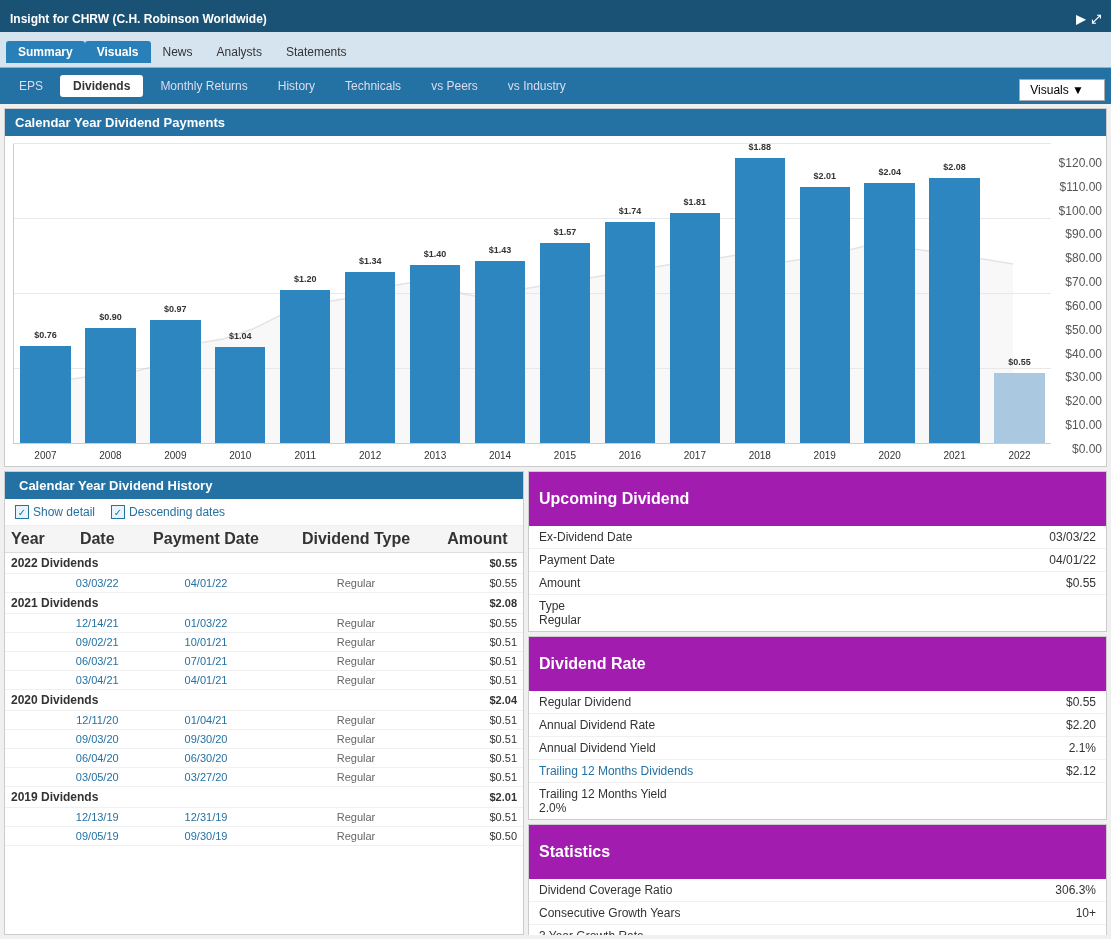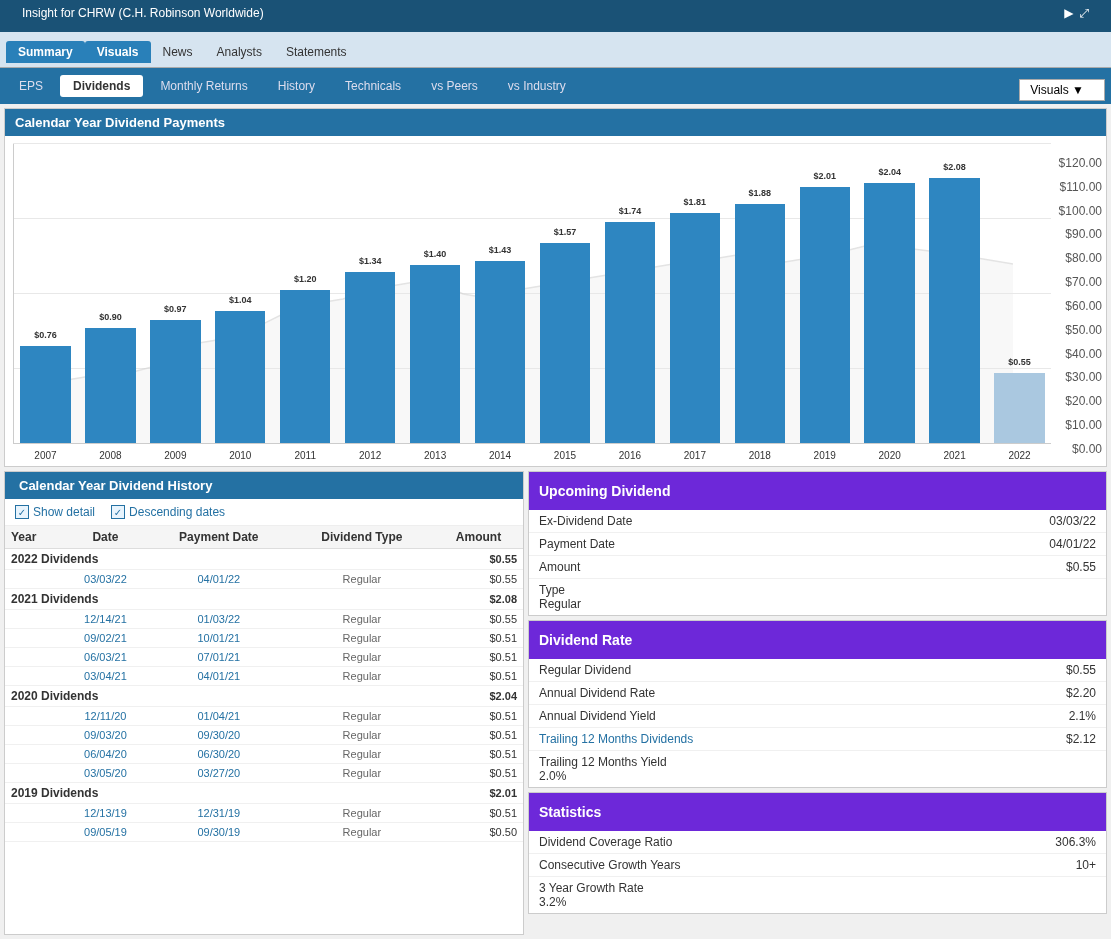--- a/index.html
+++ b/index.html
@@ -2,25 +2,25 @@
 <html><head>
   <meta charset="utf-8">
   <style>
     * { box-sizing: border-box; margin: 0; padding: 0; font-family: Arial, sans-serif; font-size: 12px; }
     body { background: #f0f0f0; width: 1111px; height: 939px; overflow: hidden; }
 
     
     .title-bar {
       background: #1a5276;
       color: white;
-      padding: 6px 22px;
+      padding: 6px 10px;
       font-size: 13px;
-      font-weight: normal;
-      display: flex;
-      align-items: flex-start;
+      font-weight: bold;
+      display: flex;
+      align-items: flex-end;
       justify-content: space-between;
       height: 32px;
     }
     .title-bar-icons { display: flex; gap: 6px; }
     .title-icon { color: white; font-size: 12px; cursor: pointer; }
 
     
     .top-nav {
       background: #d6e4f0;
       display: flex;
@@ -262,21 +262,21 @@
       overflow-y: auto;
       flex: 1;
     }
     .dividend-table th {
       background: #f5f5f5;
       border-bottom: 1px solid #ddd;
       padding: 4px 6px;
       text-align: center;
       font-weight: bold;
       color: #333;
-      font-size: 12px;
+      font-size: 16px;
     }
     .dividend-table th:first-child { text-align: left; }
     .dividend-table td {
       padding: 3px 6px;
       border-bottom: 1px solid #f0f0f0;
       text-align: center;
       font-size: 11px;
     }
     .dividend-table td:first-child { text-align: left; }
     .group-row td {
@@ -297,24 +297,24 @@
       display: flex;
       flex-direction: column;
       gap: 4px;
       overflow-y: auto;
     }
     .info-card {
       background: white;
       border: 1px solid #ccc;
     }
     .info-card-header {
-      background: #6d28d9;
+      background: #a21caf;
       color: white;
-      padding: 11px 10px;
-      font-size: 14px;
+      padding: 18px 10px;
+      font-size: 16px;
       font-weight: bold;
     }
     .info-card-body {
       padding: 0;
     }
     .info-row {
       display: flex;
       justify-content: space-between;
       padding: 4px 10px;
       border-bottom: 1px solid #f0f0f0;
@@ -410,21 +410,21 @@
             </div>
             <div class="bar-year">2008</div>
           </div>
           <div class="bar-group">
             <div class="bar" style="height: 123px;">
               <div class="bar-label">$0.97</div>
             </div>
             <div class="bar-year">2009</div>
           </div>
           <div class="bar-group">
-            <div class="bar" style="height: 132px;">
+            <div class="bar" style="height: 96px;">
               <div class="bar-label">$1.04</div>
             </div>
             <div class="bar-year">2010</div>
           </div>
           <div class="bar-group">
             <div class="bar" style="height: 153px;">
               <div class="bar-label">$1.20</div>
             </div>
             <div class="bar-year">2011</div>
           </div>
@@ -458,21 +458,21 @@
             </div>
             <div class="bar-year">2016</div>
           </div>
           <div class="bar-group">
             <div class="bar" style="height: 230px;">
               <div class="bar-label">$1.81</div>
             </div>
             <div class="bar-year">2017</div>
           </div>
           <div class="bar-group">
-            <div class="bar" style="height: 239px;">
+            <div class="bar" style="height: 285px;">
               <div class="bar-label">$1.88</div>
             </div>
             <div class="bar-year">2018</div>
           </div>
           <div class="bar-group">
             <div class="bar" style="height: 256px;">
               <div class="bar-label">$2.01</div>
             </div>
             <div class="bar-year">2019</div>
           </div>

